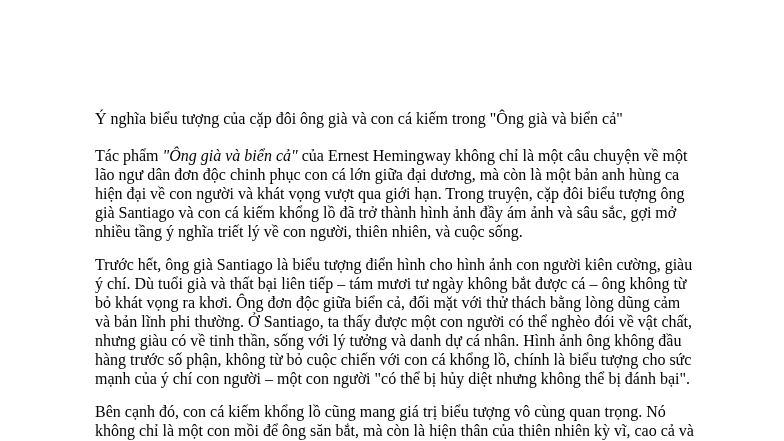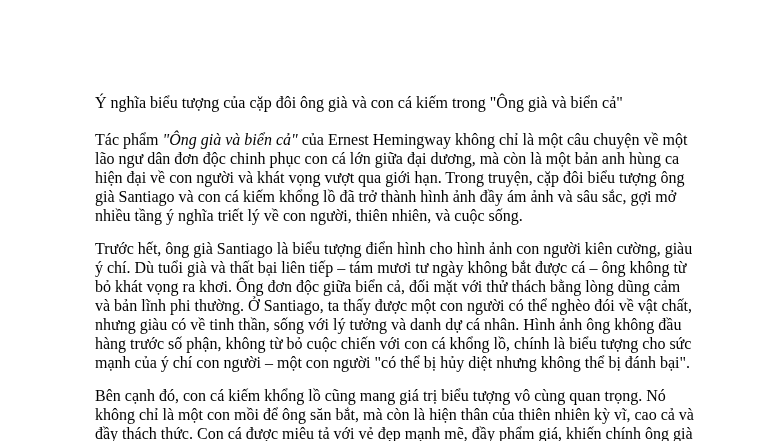--- a/index.html
+++ b/index.html
@@ -18,21 +18,21 @@
     box-sizing: border-box;
     width: 784px;
     height: 441px;
     padding: 93px 86px 0 95px;
     background: #ffffff;
   }
   .doc-title {
     font-size: 16px;
     line-height: 19px;
     font-weight: normal;
-    margin: 0 0 18px 0;
+    margin: 16px 0 18px 0;
   }
   .para {
     font-size: 16px;
     line-height: 19px;
     margin: 0 0 14px 0;
     text-align: left;
   }
   .para em {
     font-style: italic;
   }

